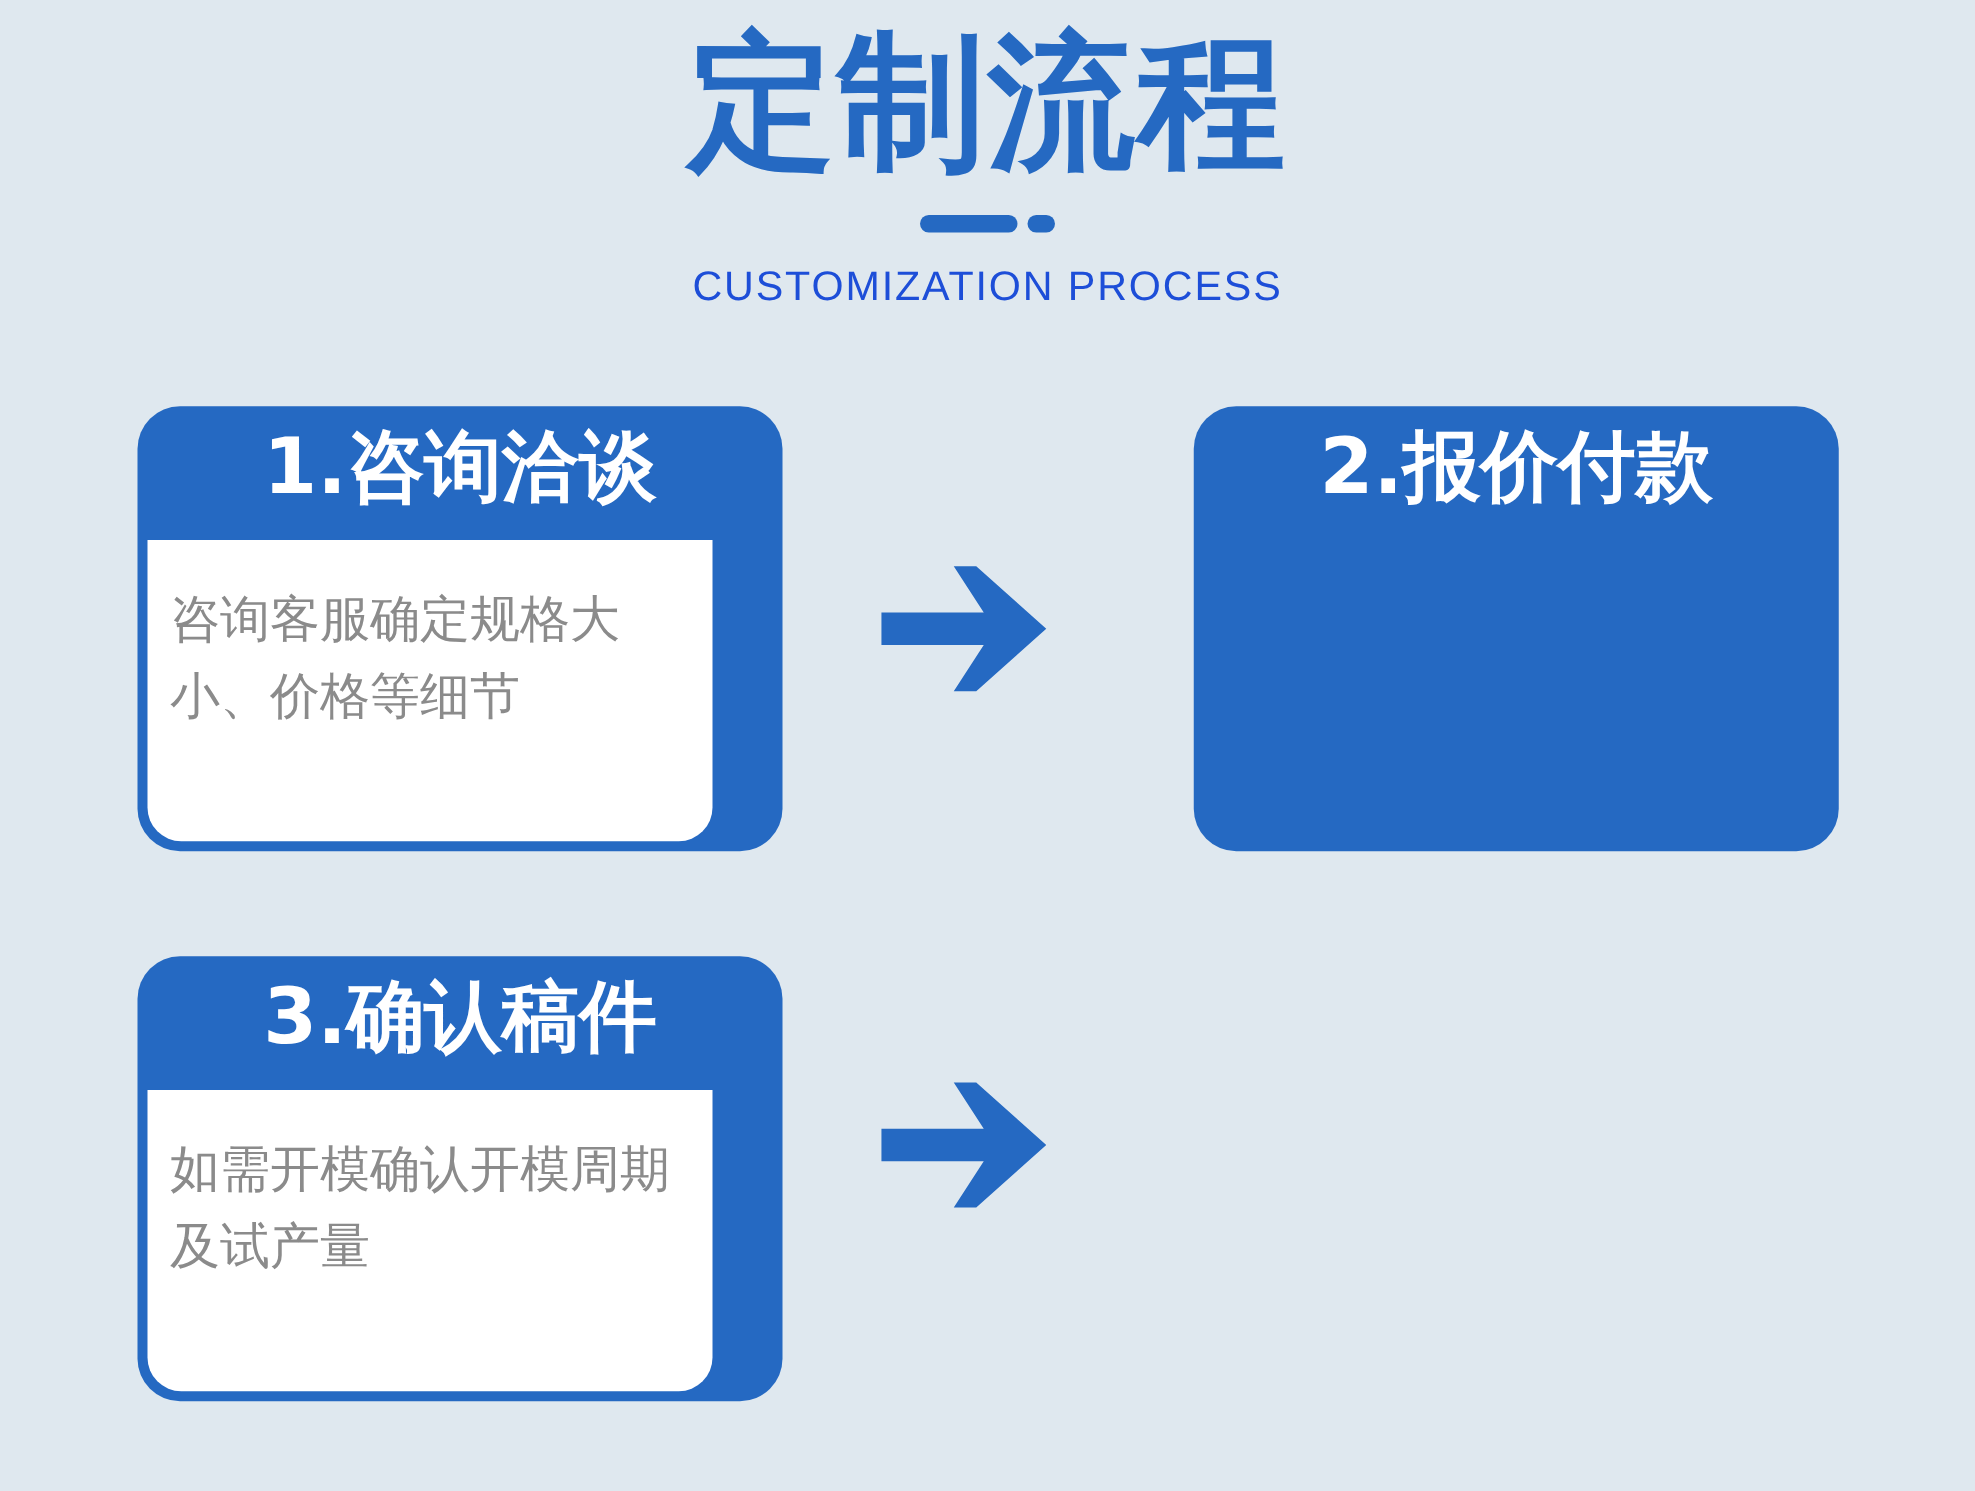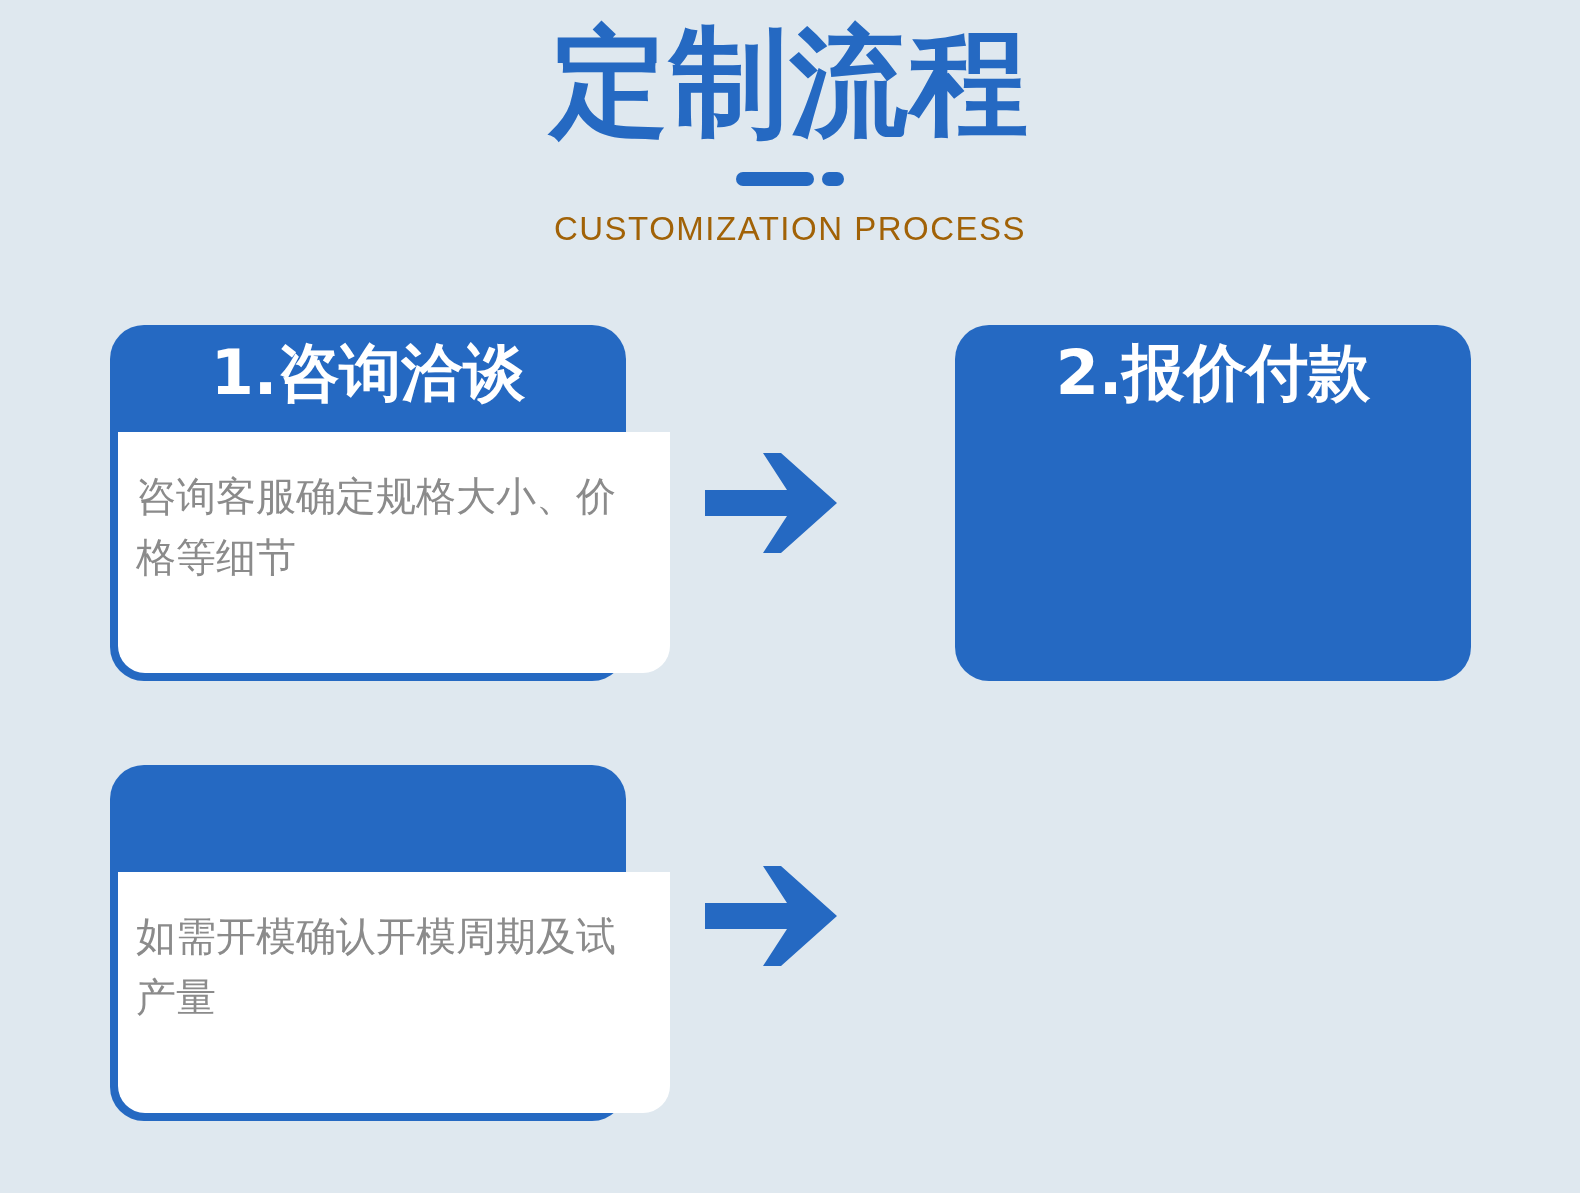--- a/index.html
+++ b/index.html
@@ -65,21 +65,21 @@
     width: 22px;
     height: 14px;
     border-radius: 7px;
     background: #2569c2;
   }
 
   .sub-title {
     margin: 24px 0 0 0;
     font-size: 33px;
     letter-spacing: 1.5px;
-    color: #a16207;
+    color: #1d4ed8;
     font-weight: 400;
     font-family: "Liberation Sans", sans-serif;
   }
 
   
   .grid {
     position: absolute;
     left: 0;
     top: 0;
     width: 1580px;
@@ -112,21 +112,21 @@
     font-family: "DejaVu Sans", "Liberation Sans", sans-serif;
     line-height: 1;
     padding-bottom: 12px;
     box-sizing: border-box;
   }
 
   .card-body {
     position: absolute;
     left: 8px;
     top: 107px;
-    width: 552px;
+    width: 452px;
     height: 241px;
     background: #ffffff;
     border-radius: 0 0 27px 27px;
     box-sizing: border-box;
     padding: 34px 18px 0 18px;
     color: #8b8b8b;
     font-size: 40px;
     line-height: 1.52;
     font-family: "DejaVu Sans", "Liberation Sans", sans-serif;
     overflow: hidden;
@@ -163,20 +163,21 @@
     <div class="card c1">
       <div class="card-head">1.咨询洽谈</div>
       <div class="card-body">咨询客服确定规格大小、价格等细节</div>
     </div>
 
     <div class="card c2">
       <div class="card-head">2.报价付款</div>
     </div>
 
     <div class="card c3">
+      <div class="card-head">3.确认稿件</div>
       <div class="card-body">如需开模确认开模周期及试产量</div>
     </div>
 
 
     <div class="arrow a1">
       <svg viewBox="0 0 136 116" xmlns="http://www.w3.org/2000/svg" aria-hidden="true">
         <path d="M0 45 L82 45 L58 8 L76 8 L132 58 L76 108 L58 108 L82 71 L0 71 Z" fill="#2569c2"></path>
       </svg>
     </div>
 

